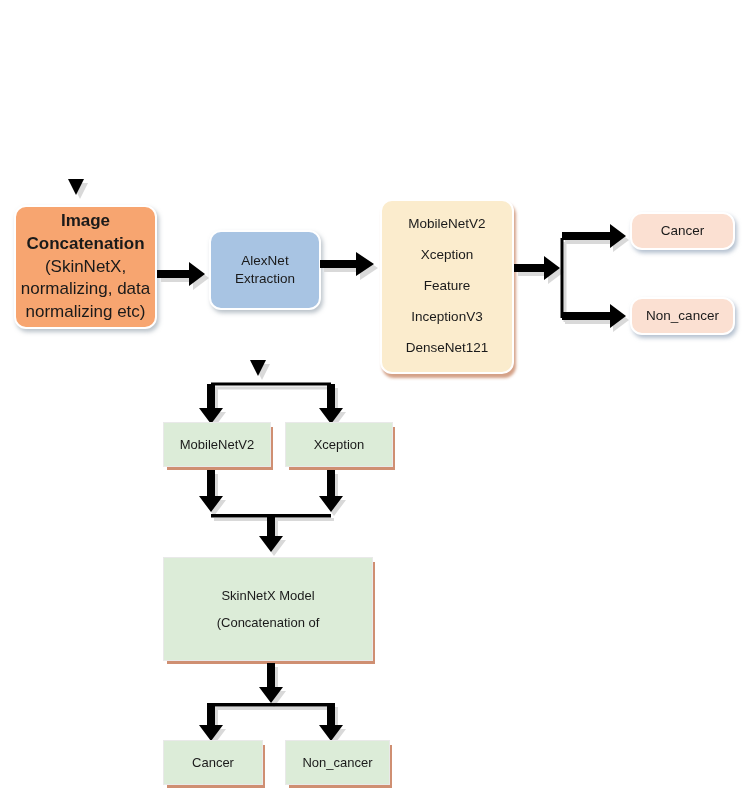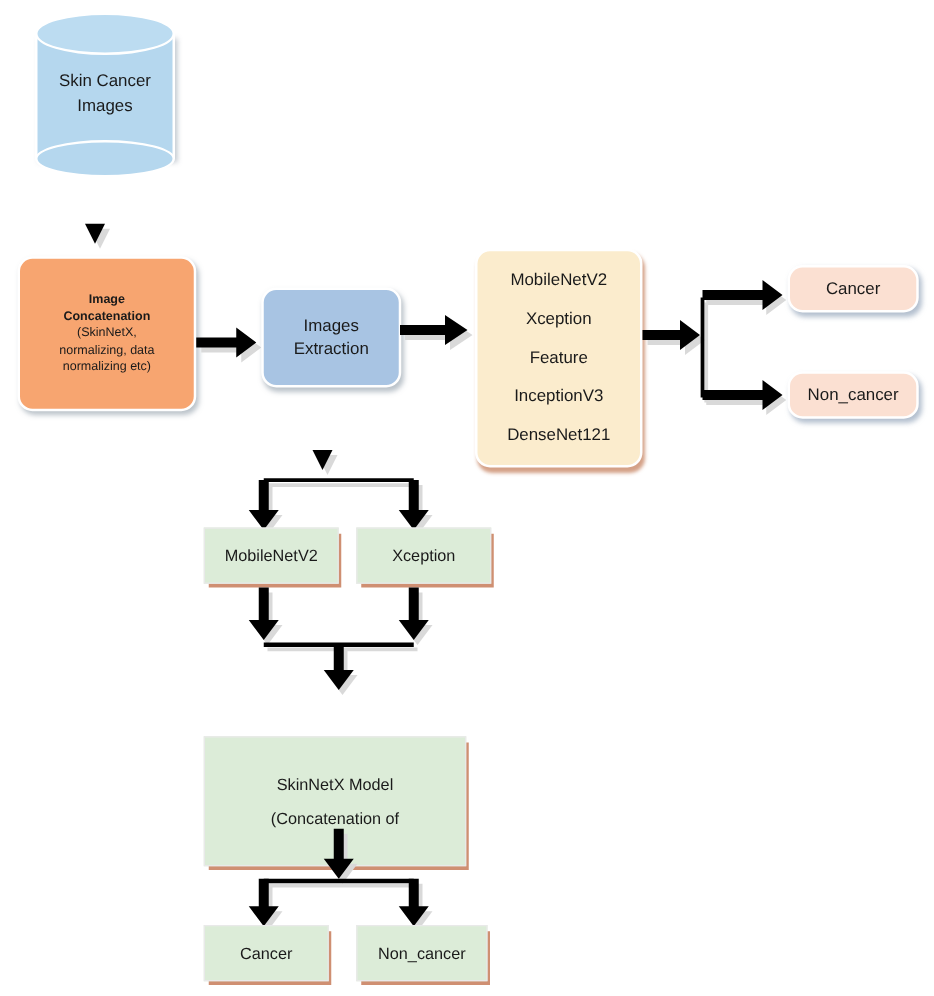--- a/index.html
+++ b/index.html
@@ -112,62 +112,53 @@
   .arrow {
     position: absolute;
   }
   .arrow svg { display: block; overflow: visible; }
 </style>
 </head>
 <body>
 
 <div id="canvas">
 
-  <div class="cylinder" style="left:28px; top:10px; width:112px; height:132px;">
-    <div class="cyl-bottom" style="bottom:0;"></div>
-    <div class="cyl-body" style="top:17px; bottom:15px;"></div>
-    <div class="cyl-top" style="top:0;"></div>
-    <div class="cyl-label" style="top:45px;">
-      <span class="line">Skin Cancer</span>
-      <span class="line">Images</span>
-    </div>
-  </div>
 
   <div class="arrow" style="left:66px; top:143px; width:44px; height:62px;">
     <svg width="44" height="62" viewBox="0 0 44 62">
       <g transform="translate(6,4)">
         <path d="M8,0 L8,36 L16,36 L8,52 L0,36 L8,36 Z" fill="#d9d9d9"></path>
       </g>
       <g transform="translate(2,0)">
         <path d="M8,0 L8,36 L16,36 L8,52 L0,36 L8,36 Z" fill="#000000"></path>
       </g>
     </svg>
   </div>
 
-  <div class="node rbox rbox-orange" style="left:14px; top:205px; width:143px; height:124px; font-size:10px;">
+  <div class="node rbox rbox-orange" style="left:14px; top:205px; width:143px; height:124px; font-size:17px;">
     <span class="line bold">Image</span>
     <span class="line bold">Concatenation</span>
     <span class="line">(SkinNetX,</span>
     <span class="line">normalizing, data</span>
     <span class="line">normalizing etc)</span>
   </div>
 
   <div class="arrow" style="left:157px; top:262px; width:56px; height:36px;">
     <svg width="56" height="36" viewBox="0 0 56 36">
       <g transform="translate(4,8)">
         <path d="M0,4 L32,4 L32,-4 L48,8 L32,20 L32,12 L0,12 Z" fill="#d9d9d9"></path>
       </g>
       <g transform="translate(0,4)">
         <path d="M0,4 L32,4 L32,-4 L48,8 L32,20 L32,12 L0,12 Z" fill="#000000"></path>
       </g>
     </svg>
   </div>
 
   <div class="node rbox rbox-blue" style="left:209px; top:230px; width:112px; height:80px; font-size:13.5px;">
-    <span class="line">Images</span>
+    <span class="line">AlexNet</span>
     <span class="line">Extraction</span>
   </div>
 
   <div class="arrow" style="left:320px; top:252px; width:64px; height:36px;">
     <svg width="64" height="36" viewBox="0 0 64 36">
       <g transform="translate(4,8)">
         <path d="M0,4 L36,4 L36,-4 L54,8 L36,20 L36,12 L0,12 Z" fill="#d9d9d9"></path>
       </g>
       <g transform="translate(0,4)">
         <path d="M0,4 L36,4 L36,-4 L54,8 L36,20 L36,12 L0,12 Z" fill="#000000"></path>
@@ -267,21 +258,21 @@
         <path d="M67,46 L75,46 L75,66 L83,66 L71,82 L59,66 L67,66 Z" fill="#d9d9d9"></path>
       </g>
 
       <path d="M7,0 L15,0 L15,26 L23,26 L11,42 L-1,26 L7,26 Z" fill="#000000"></path>
       <path d="M127,0 L135,0 L135,26 L143,26 L131,42 L119,26 L127,26 Z" fill="#000000"></path>
       <path d="M11,44 L131,44 L131,47.5 L11,47.5 Z" fill="#000000"></path>
       <path d="M67,46 L75,46 L75,66 L83,66 L71,82 L59,66 L67,66 Z" fill="#000000"></path>
     </svg>
   </div>
 
-  <div class="node gbox" style="left:163px; top:557px; width:210px; height:104px; font-size:13px;margin-top:32px;">
+  <div class="node gbox" style="left:163px; top:557px; width:210px; height:104px; font-size:13px;">
     <span class="line">SkinNetX Model</span>
     <span class="gap"></span>
     <span class="line">(Concatenation of</span>
   </div>
 
   <div class="arrow" style="left:200px; top:663px; width:160px; height:100px;">
     <svg width="160" height="100" viewBox="0 0 160 100">
 
       <g transform="translate(3,4)">
         <path d="M67,0 L75,0 L75,24 L83,24 L71,40 L59,24 L67,24 Z" fill="#d9d9d9"></path>

